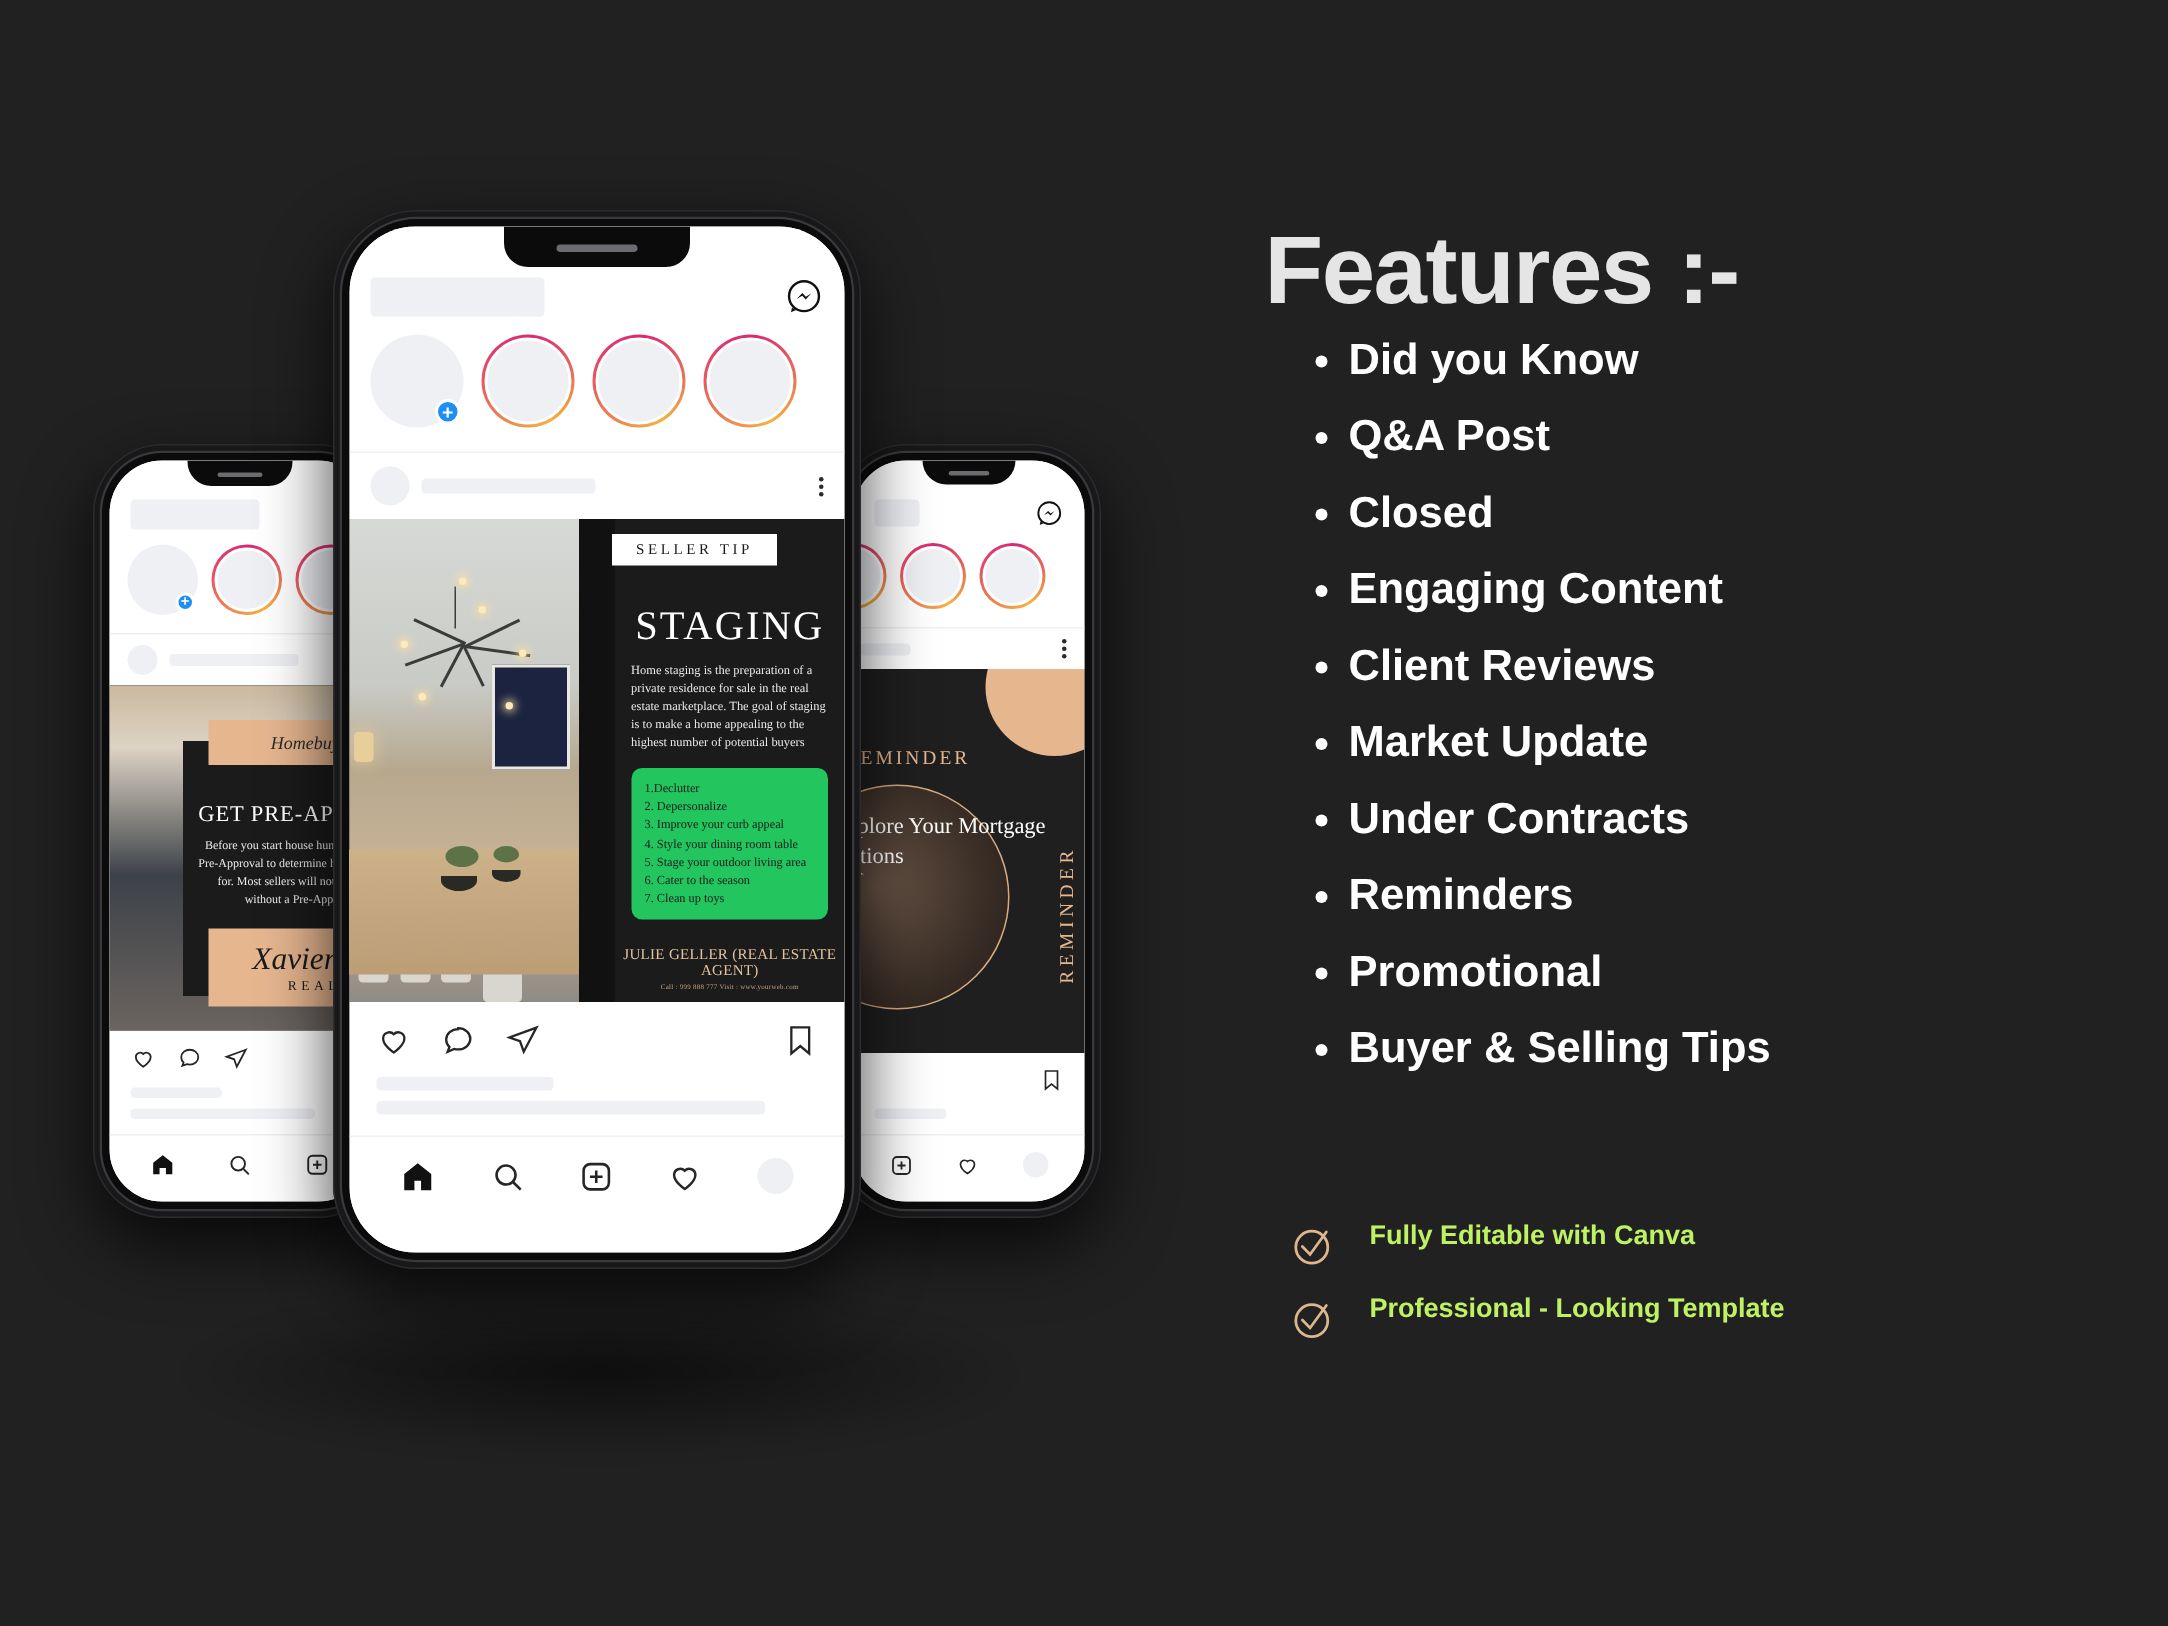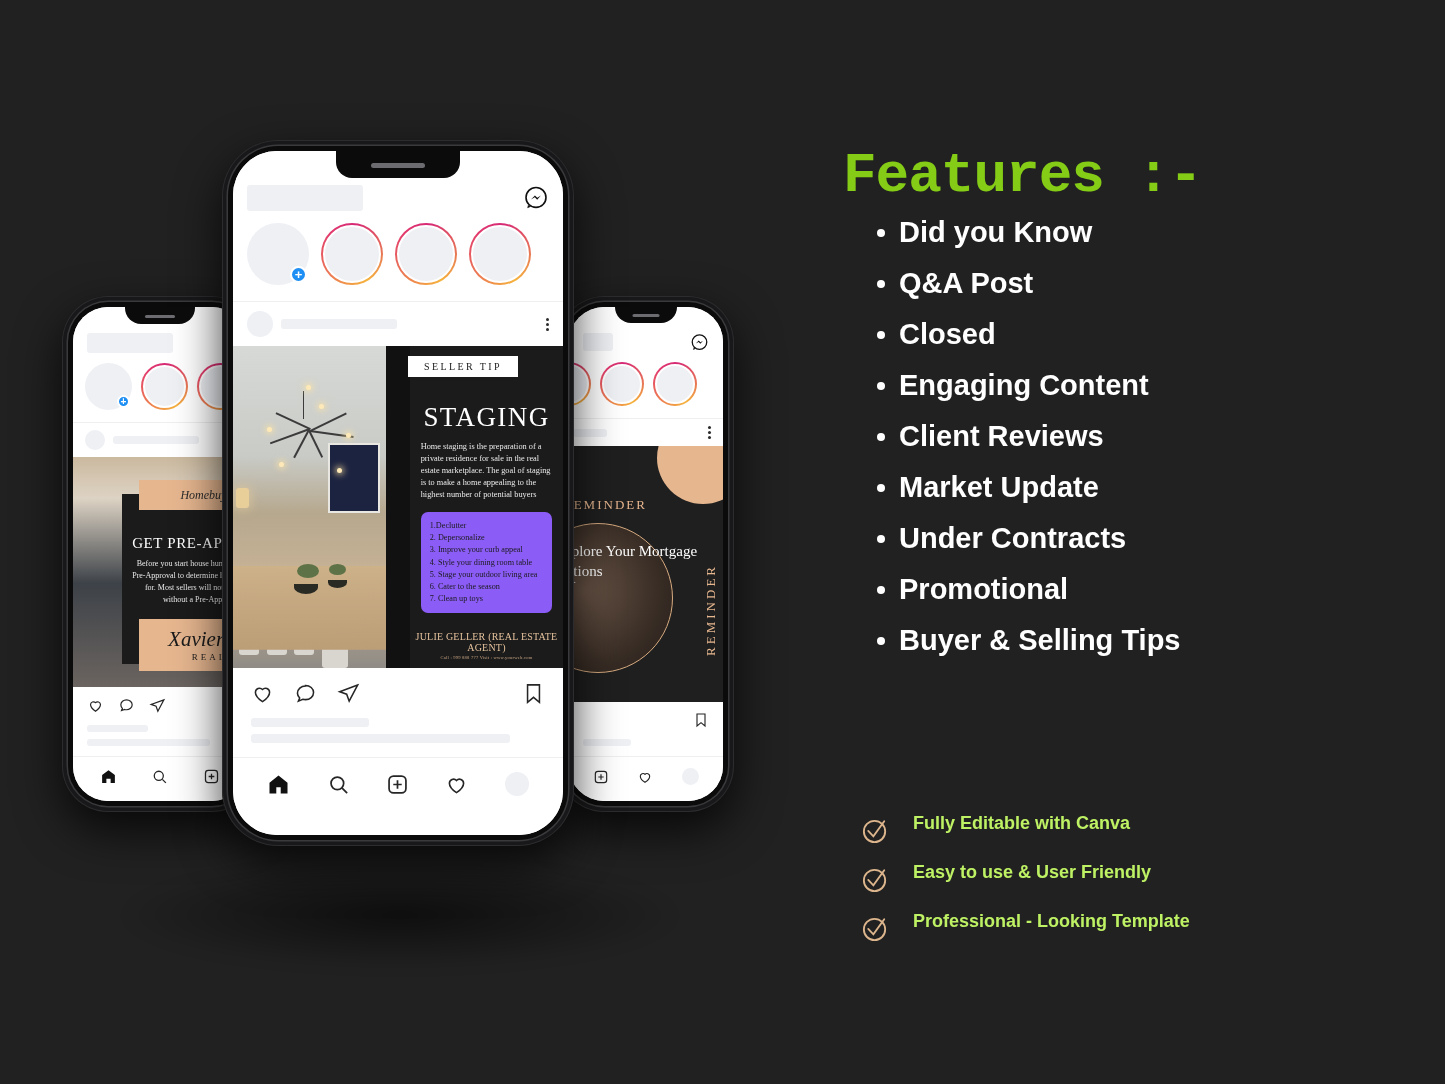--- a/index.html
+++ b/index.html
@@ -76,21 +76,21 @@
               background:linear-gradient(180deg,#d7d9d6 0%, #c9cbc7 34%, #b6a88e 52%, #c8b396 72%, #8f8b85 100%); }
   .art-panel{ width:50%; height:100%; background:#1b1b1b; position:relative;
               display:flex; flex-direction:column; align-items:center; padding-top:26px;}
   .tipchip{ position:absolute; left:-2px; top:10px; background:#fff; color:#1b1b1b;
             font-family:"Liberation Serif", serif; letter-spacing:2.4px; font-size:10px;
             padding:5px 16px; white-space:nowrap; }
   .art-title{ font-family:"Liberation Serif", serif; color:#fff; font-size:27px; letter-spacing:1.4px;
               margin-top:30px; }
   .art-body{ font-family:"Liberation Serif", serif; color:#e9e9e9; font-size:8.3px; line-height:1.45;
              width:86%; margin-top:8px; }
-  .art-list{ background:#8b5cf6; color:#1b1b1b; border-radius:7px; width:86%; margin-top:11px;
+  .art-list{ background:#22c55e; color:#1b1b1b; border-radius:7px; width:86%; margin-top:11px;
              padding:8px 9px; font-family:"Liberation Serif", serif; font-size:8.2px; line-height:1.48; }
   .art-foot{ margin-top:auto; margin-bottom:8px; text-align:center; width:100%; }
   .art-foot .nm{ font-family:"Liberation Serif", serif; color:#e6c39e; font-size:10px; letter-spacing:.2px; }
   .art-foot .ct{ font-family:"Liberation Serif", serif; color:#c7a483; font-size:4.6px; letter-spacing:.2px; margin-top:2px;}
 
   
   .chandelier{ position:absolute; left:46%; top:14%; width:1px; height:28px; background:#3b3b3b; }
   .arm{ position:absolute; left:50%; top:26%; transform-origin:0 0; height:1.5px; background:#3b3b3b; }
   .bulb{ position:absolute; width:5px; height:5px; border-radius:50%; background:#ffe9b8; box-shadow:0 0 6px 2px rgba(255,228,160,.7); }
   .table{ position:absolute; left:-6%; bottom:6%; width:112%; height:26%;
@@ -126,21 +126,21 @@
             border-right:19px solid transparent; border-bottom:12px solid #e3e7ea; }
   .rtext{ position:absolute; left:-14px; top:37%; width:150px; color:#fff;
           font-family:"Liberation Serif", serif; font-size:15px; line-height:1.35; }
   .rtop{ position:absolute; left:-6px; top:20%; color:#e6b68f; font-family:"Liberation Serif", serif;
          font-size:13px; letter-spacing:2px; }
   .rrem{ position:absolute; right:4px; top:46%; color:#e6b68f; font-family:"Liberation Serif", serif;
          font-size:13px; letter-spacing:3px; writing-mode:vertical-rl; transform:rotate(180deg); }
 
   
   .panel{ position:absolute; left:843px; top:148px; width:560px; }
-  .features-title{ color:#84cc16; font-size:56px; font-weight:700; letter-spacing:-1px; line-height:1;font-family:Liberation Mono, monospace; }
+  .features-title{ color:#e5e5e5; font-size:64px; font-weight:700; letter-spacing:-1px; line-height:1; }
   .feat-list{ list-style:none; margin-top:14px; }
   .feat-list li{ color:#fff; font-size:29px; font-weight:700; line-height:1; margin-bottom:22px;
                  padding-left:56px; position:relative; }
   .feat-list li:before{ content:""; position:absolute; left:34px; top:11px; width:8px; height:8px;
                  border-radius:50%; background:#fff; }
   .checks{ position:absolute; left:860px; top:812px; width:560px; }
   .chk-row{ display:flex; align-items:flex-start; gap:22px; margin-bottom:15px; }
   .chk-row .ci{ flex:0 0 auto; margin-top:3px; }
   .chk-row .ct{ color:#bef264; font-size:18px; font-weight:700; line-height:1.25; }
 </style>
@@ -434,20 +434,21 @@
   <div class="panel">
     <div class="features-title">Features :-</div>
     <ul class="feat-list">
       <li>Did you Know</li>
       <li>Q&amp;A Post</li>
       <li>Closed</li>
       <li>Engaging Content</li>
       <li>Client Reviews</li>
       <li>Market Update</li>
       <li>Under Contracts</li>
+      <li>Reminders</li>
       <li>Promotional</li>
       <li>Buyer &amp; Selling Tips</li>
     </ul>
   </div>
 
   <div class="checks">
     <div class="chk-row">
       <span class="ci">
         <svg width="31" height="31" viewBox="0 0 32 32" fill="none" stroke="#ddb68d" stroke-width="1.9">
           <circle cx="15" cy="17" r="11"></circle>
@@ -456,26 +457,17 @@
       </span>
       <span class="ct">Fully Editable with Canva</span>
     </div>
     <div class="chk-row">
       <span class="ci">
         <svg width="31" height="31" viewBox="0 0 32 32" fill="none" stroke="#ddb68d" stroke-width="1.9">
           <circle cx="15" cy="17" r="11"></circle>
             <path d="M8.5 16.5 13.8 22 25 6.5" stroke-linecap="round"></path>
         </svg>
       </span>
-      <span class="ct">Easy to use &amp; User Friendly</span>
-    </div>
-    <div class="chk-row">
-      <span class="ci">
-        <svg width="31" height="31" viewBox="0 0 32 32" fill="none" stroke="#ddb68d" stroke-width="1.9">
-          <circle cx="15" cy="17" r="11"></circle>
-            <path d="M8.5 16.5 13.8 22 25 6.5" stroke-linecap="round"></path>
-        </svg>
-      </span>
       <span class="ct" style="max-width:420px">Professional - Looking Template</span>
     </div>
   </div>
 
 </div>
 
 </body></html>

